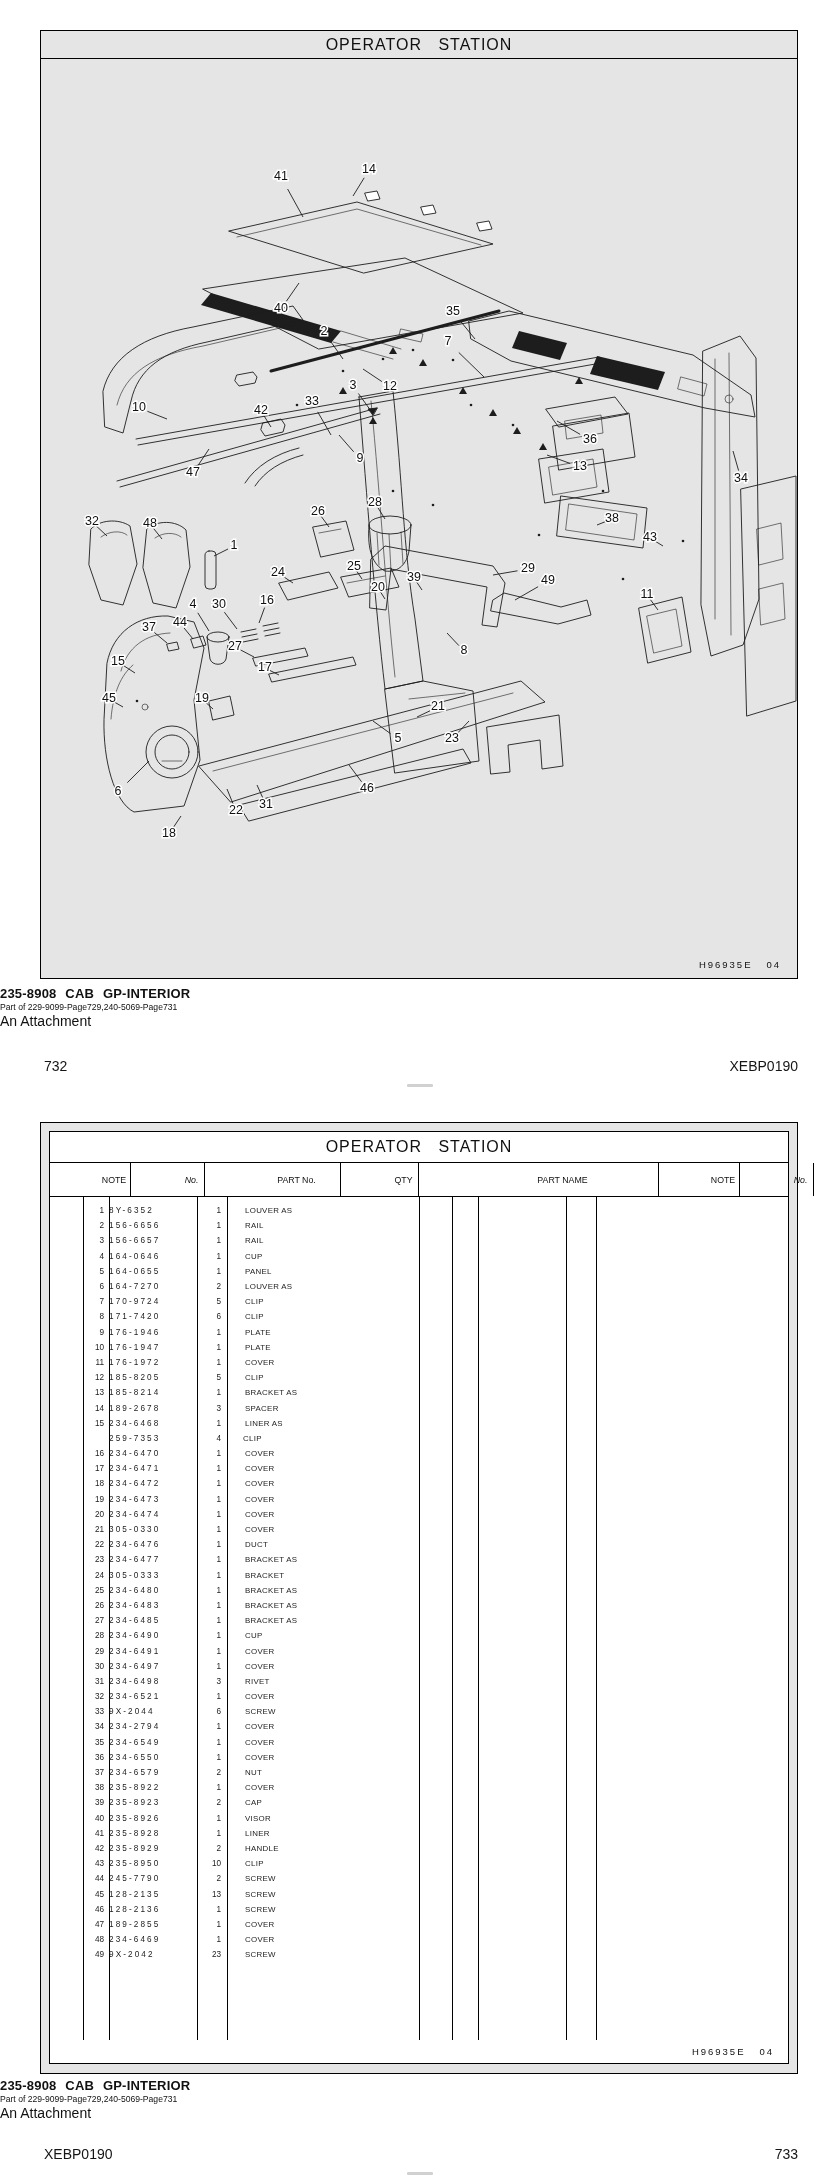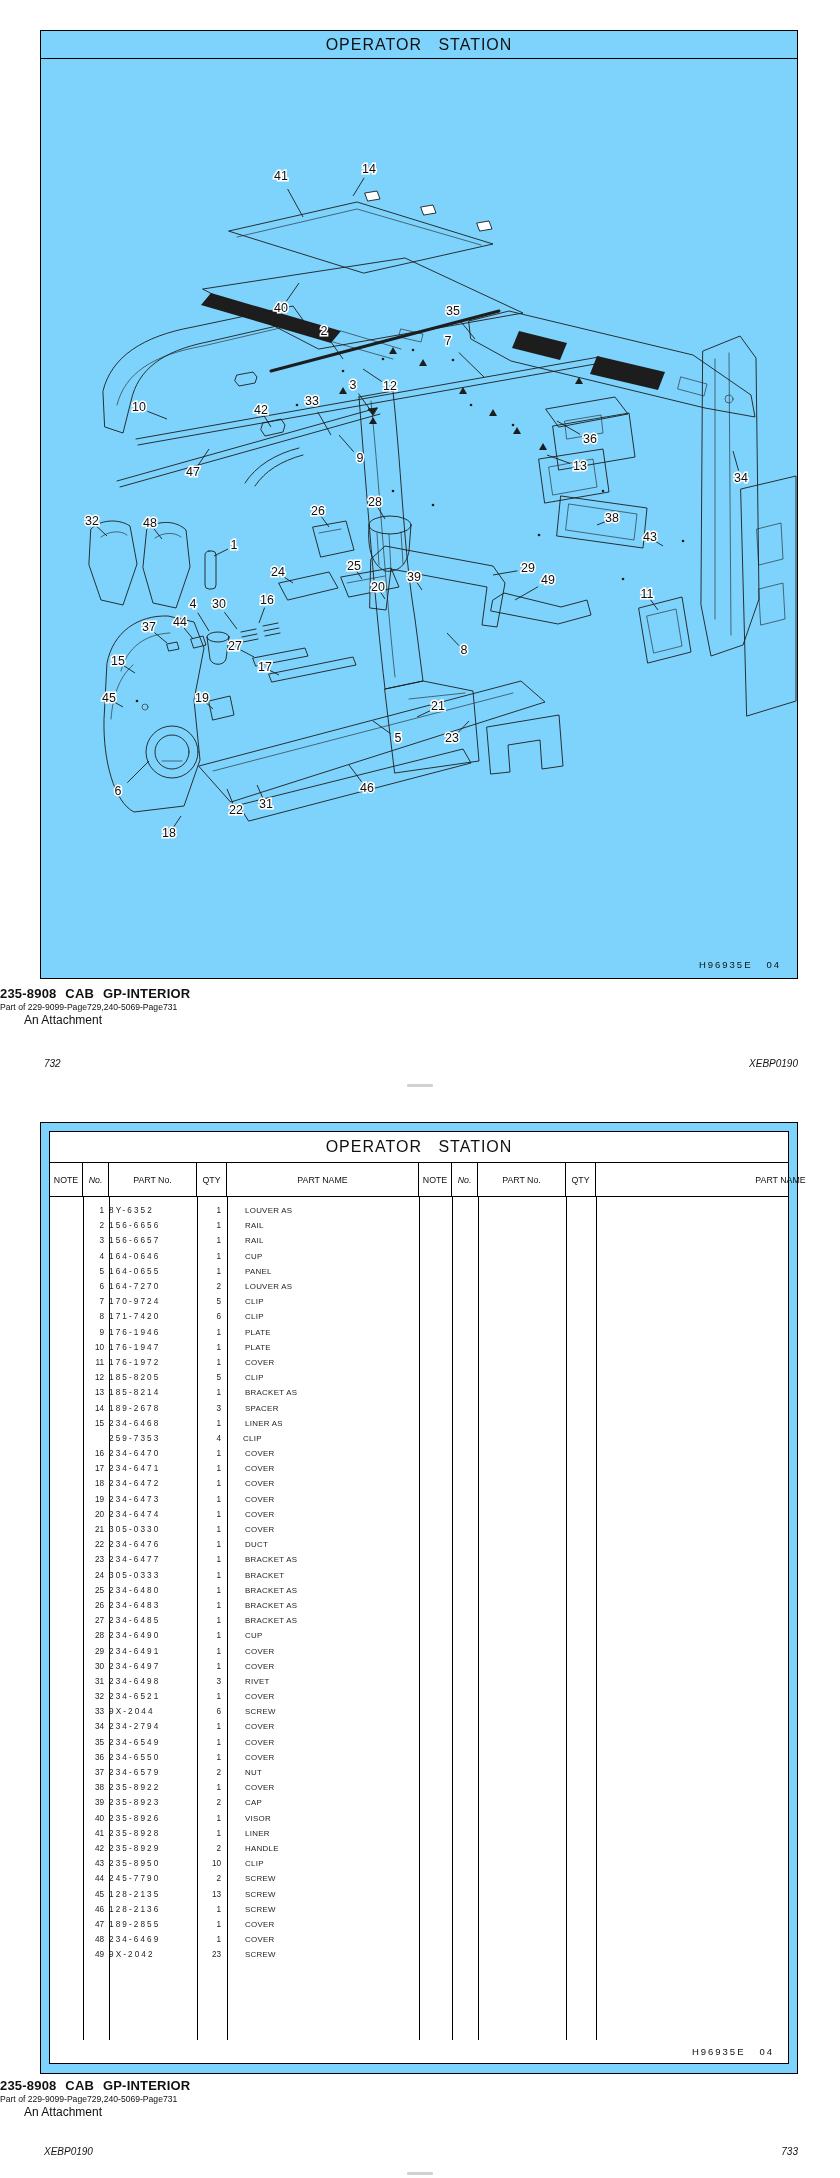--- a/index.html
+++ b/index.html
@@ -1,31 +1,31 @@
 <!DOCTYPE html>
 <html><head>
 <meta charset="utf-8">
 <style>
   html,body{margin:0;padding:0;background:#ffffff;}
   body{width:840px;height:2178px;position:relative;font-family:"Liberation Sans",sans-serif;color:#111;}
-  .pbox{position:absolute;border:1.6px solid #000;background:#7dd3fc;}
+  .pbox{position:absolute;border:1.6px solid #000;background:#e5e5e5;}
   .ptitlebar{height:27px;border-bottom:1.6px solid #000;display:flex;align-items:center;justify-content:center;}
   .ptitle{font-size:16px;letter-spacing:1px;word-spacing:11px;color:#101010;}
   .refline{position:absolute;font-size:9.5px;letter-spacing:2px;color:#111;white-space:nowrap;}
   .caption{position:absolute;left:0;width:100%;text-align:left;line-height:1.25;}
   .cap-title{font-size:13px;font-weight:bold;word-spacing:5px;letter-spacing:.2px;}
   .cap-sub{font-size:8.6px;}
-  .cap-note{font-size:12px;padding-left:24px;}
-  .footer-txt{position:absolute;font-size:10px;color:#151515;font-style:italic;}
+  .cap-note{font-size:14px;}
+  .footer-txt{position:absolute;font-size:14px;color:#151515;}
   .smudge{position:absolute;height:3px;width:26px;background:#b9b9b9;opacity:.65;border-radius:1px;}
   
   .tablebox{position:absolute;border:1.4px solid #000;background:#fff;}
   .ttitlebar{height:30px;border-bottom:1.5px solid #000;display:flex;align-items:center;justify-content:center;}
   .thead{display:flex;height:33px;border-bottom:1.5px solid #000;}
-  .hc{display:flex;align-items:center;justify-content:center;font-size:8.8px;color:#101010;border-right:1px solid #000;box-sizing:border-box;flex:none;white-space:nowrap;}
+  .hc{display:flex;align-items:center;justify-content:center;font-size:8.8px;color:#101010;border-right:1px solid #000;box-sizing:border-box;flex:none;white-space:nowrap;margin-left:48px;}
   .hc:last-child{border-right:none;}
   .w-note{width:33px;}.w-no{width:26px;font-style:italic;}.w-part{width:88px;}.w-qty{width:30px;}.w-name{width:192px;}
   .w-name-end{width:369px;}
   .tbodywrap{position:relative;height:843px;overflow:hidden;}
   .vsep{position:absolute;top:0;bottom:0;width:1px;background:#000;}
   .rows{position:absolute;top:6px;left:0;width:369px;}
   .trow{display:flex;height:15.2px;align-items:center;}
   .tcell{flex:none;font-size:8.2px;color:#1c1c1c;white-space:nowrap;overflow:visible;box-sizing:border-box;}
   .c-note{width:33px;}
   .c-no{width:26px;text-align:right;padding-right:5px;}

